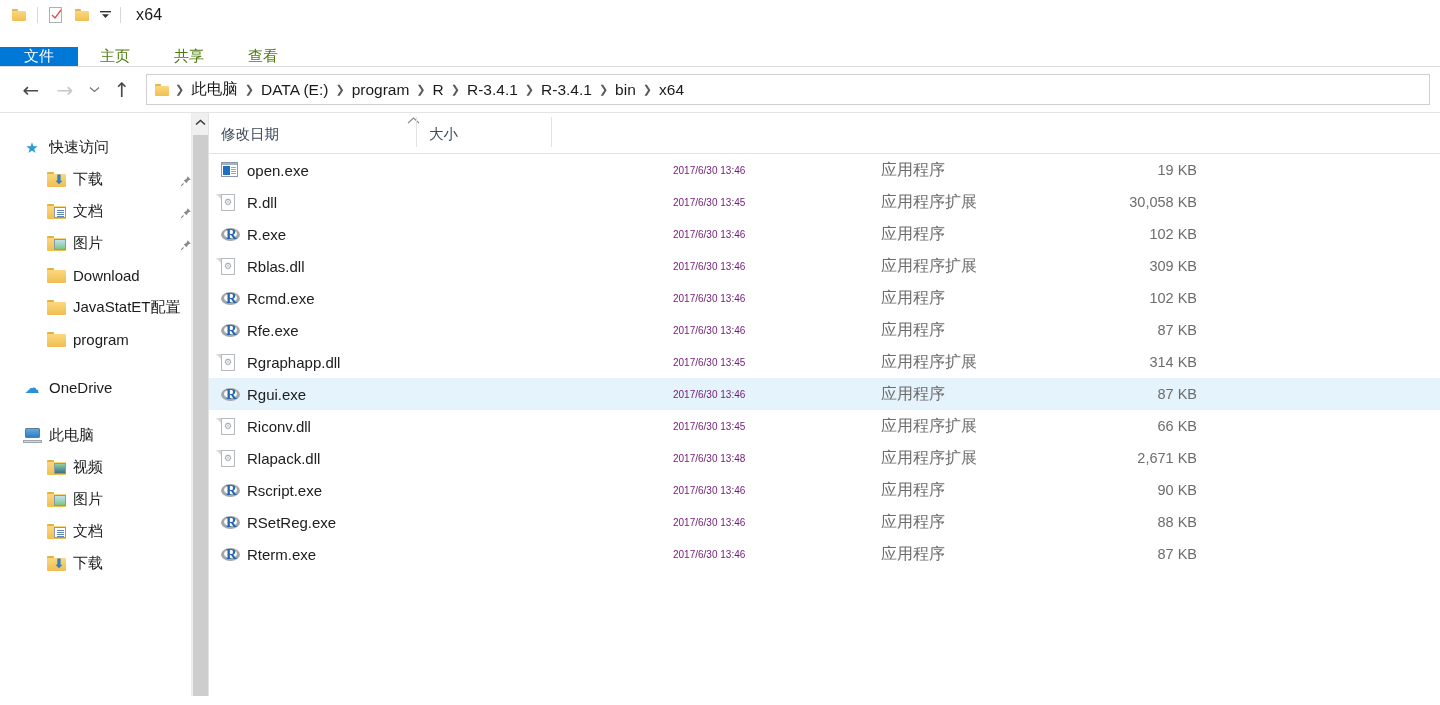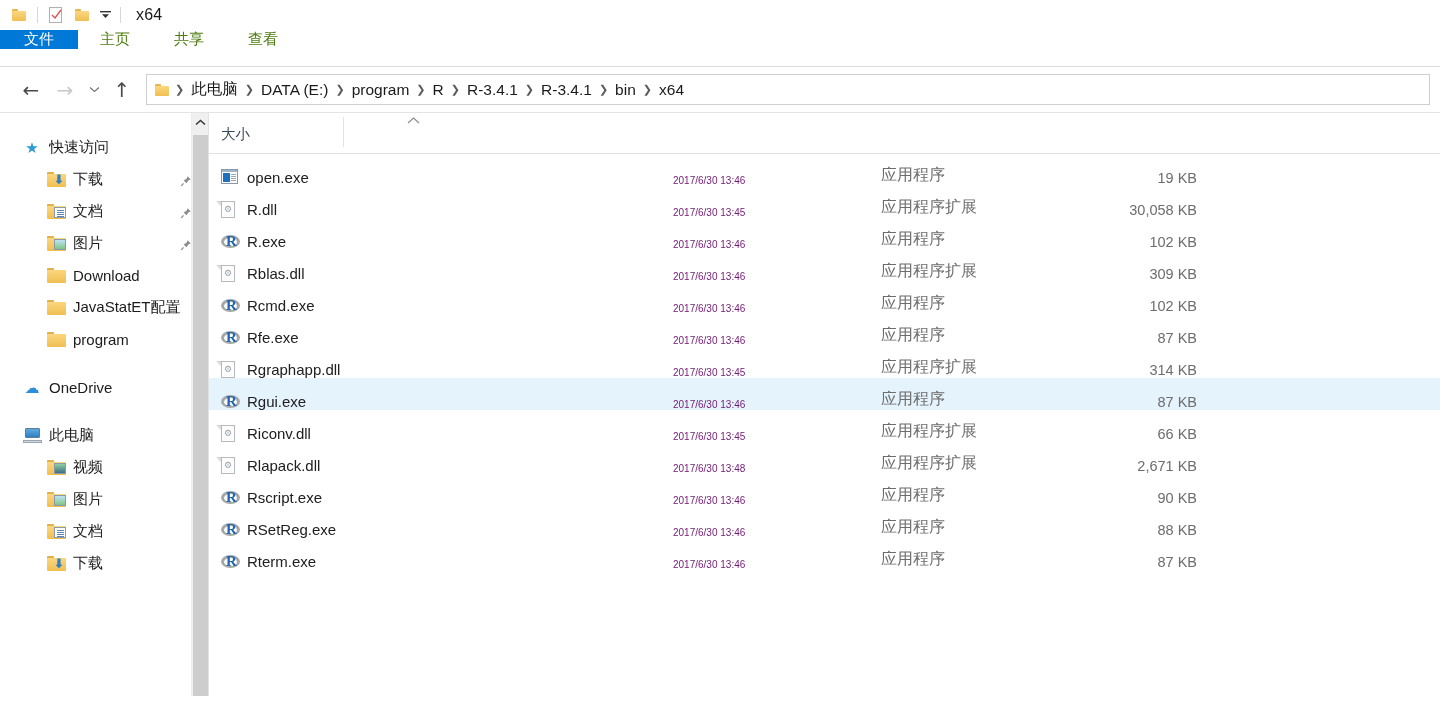--- a/index.html
+++ b/index.html
@@ -56,21 +56,21 @@
     border-radius: 1px;
   }
   .folder.small { width: 14px; height: 12px; }
   .folder.small .body { width: 14px; height: 10px; }
   .folder.small .tab { width: 6px; }
 
   
   .ribbon {
     height: 37px;
     display: flex;
-    align-items: flex-start;
+    align-items: flex-end;
     border-bottom: 1px solid #dcdcdc;
     background: #fff;
   }
   .tab-item {
     display: flex; align-items: center; justify-content: center;
     padding: 0 22px;
     font-size: 15px; color: #4d7c0f;
     white-space: nowrap;
   }
   .tab-item.file {
@@ -258,21 +258,21 @@
   .hdr .hc.first::after { right: 0; }
   .hdr .hc.last::after { background: #e2e2e2; }
 
   .c-name { width: 452px; }
   .c-date { width: 208px; }
   .c-type { width: 205px; }
   .c-size { width: 135px; }
 
   .row {
     height: 32px;
-    display: flex; align-items: flex-end;
+    display: flex; align-items: center;
   }
   .row.selected { background: #e5f3fd; }
   .cell {
     font-size: 15px; color: #2b2b2b;
     white-space: nowrap; overflow: hidden;
   }
   .cell.name {
     width: 452px;
     display: flex; align-items: center;
     padding-left: 12px;
@@ -600,20 +600,21 @@
   <div class="vdiv"></div>
 
   <div class="filepane">
     <div class="sortcaret">
       <svg width="13" height="7" viewBox="0 0 13 7">
           <path d="M1 6 L6.5 1 L12 6" stroke="#8a8a8a" stroke-width="1.1" fill="none"></path>
         </svg>
     </div>
 
     <div class="hdr">
+      <div class="hc c-date">修改日期</div>
       <div class="hc c-size last">大小</div>
     </div>
 
     <div id="rows-container">
         <div class="row">
           <div class="cell name">
             <span class="ficon"><span class="app-icon"><span class="win"></span><span class="bar"></span><span class="blue"></span><span class="lines"></span></span></span>
             <span class="fname">open.exe</span>
           </div>
           <div class="cell date">2017/6/30 13:46</div>

